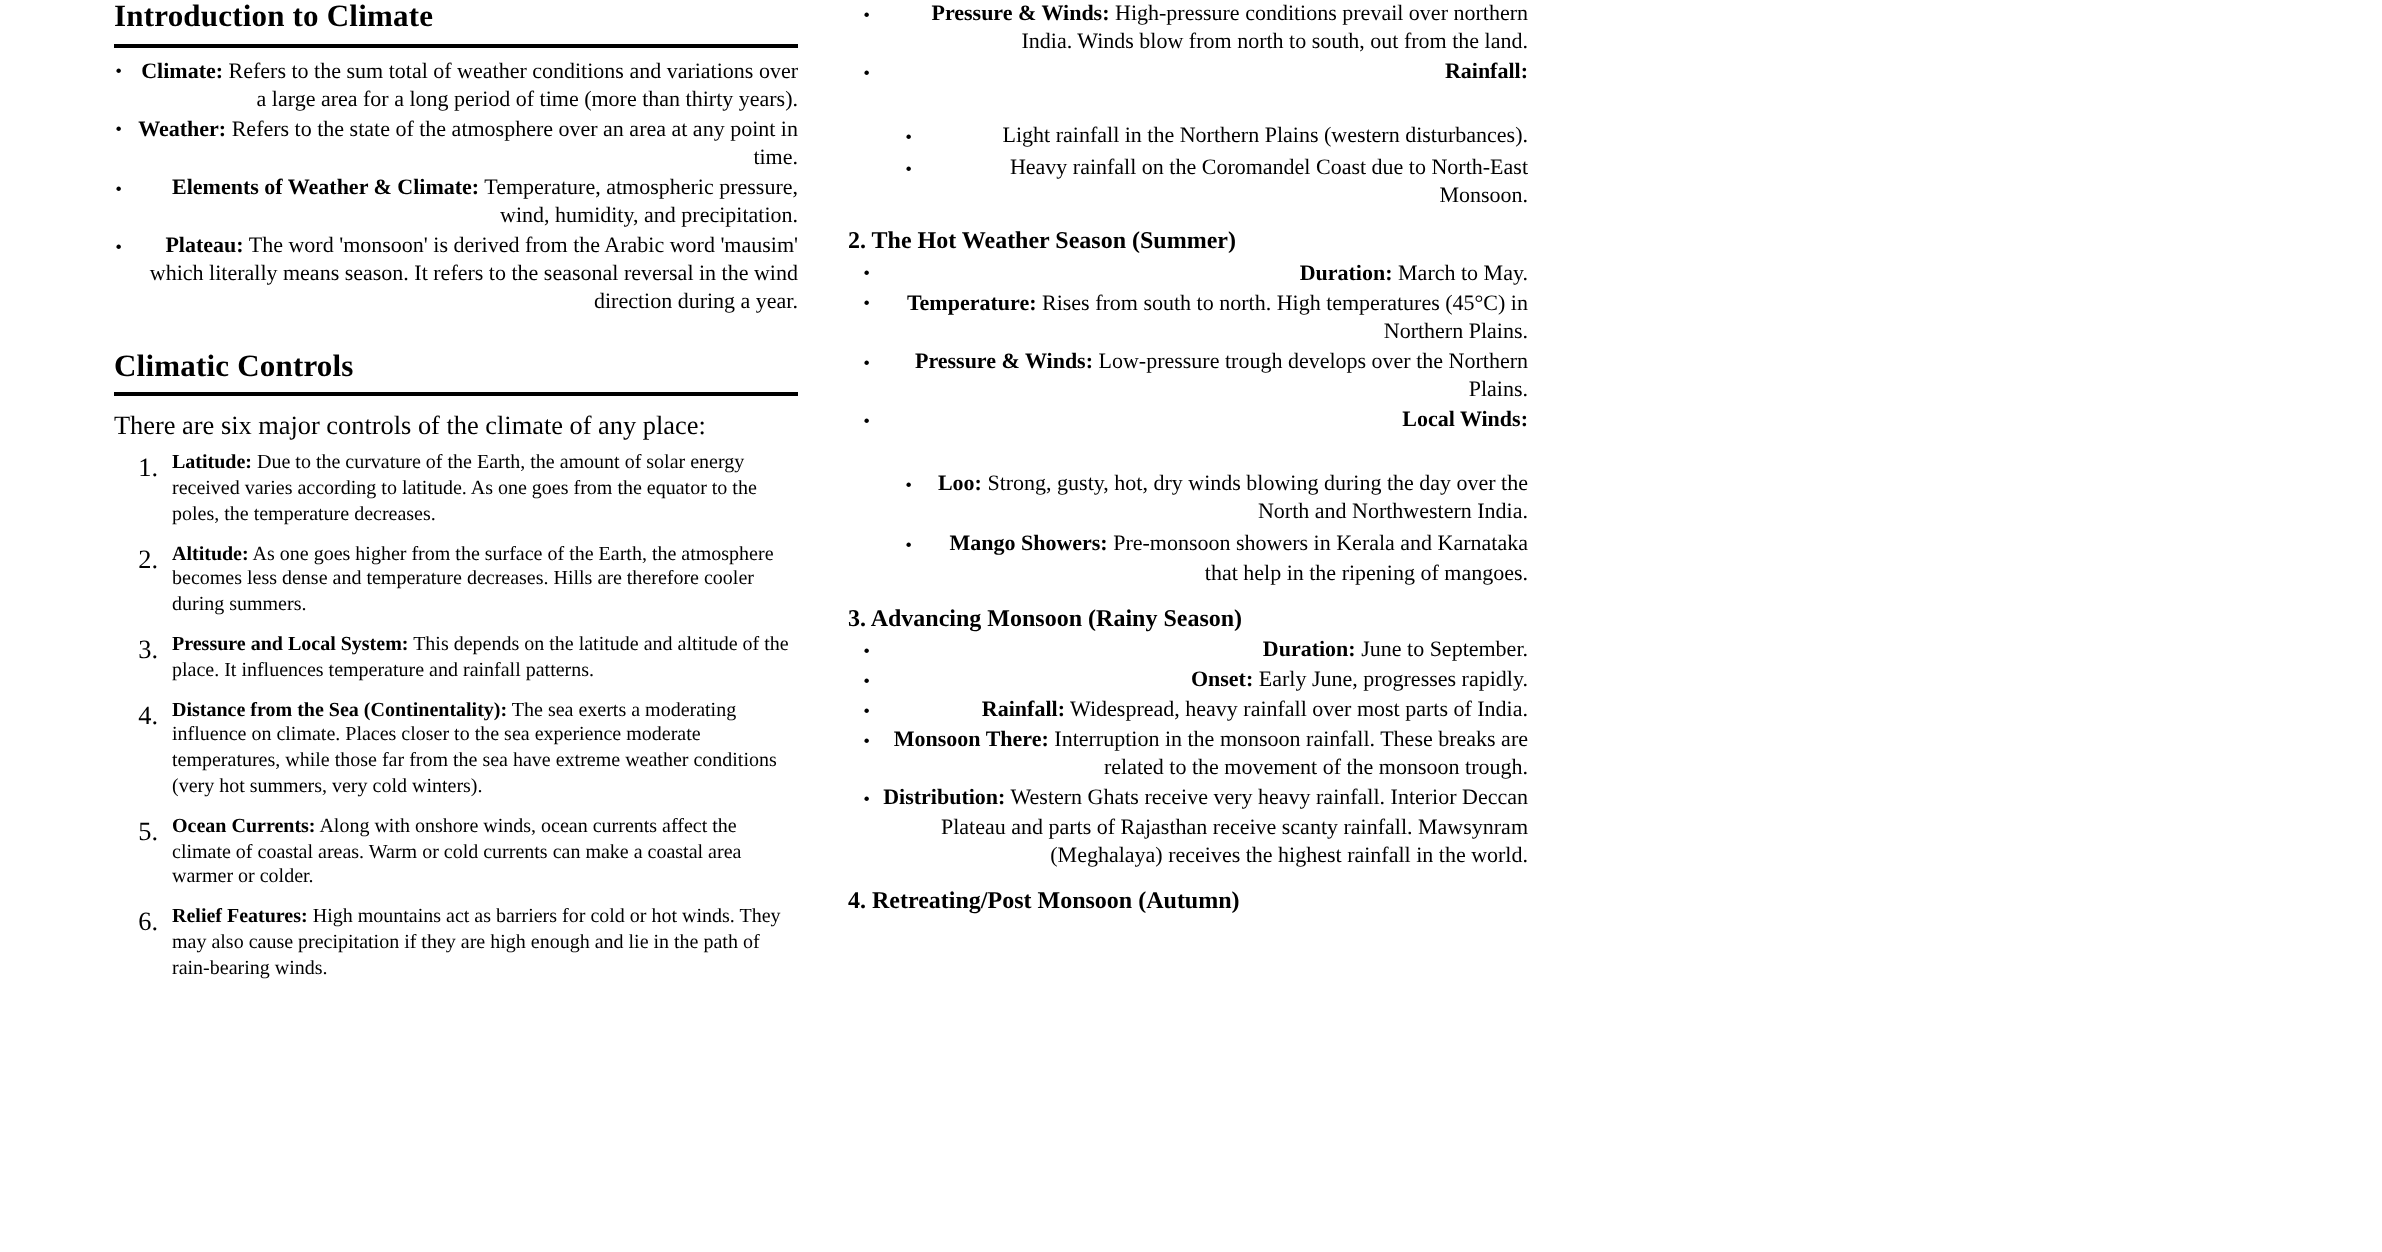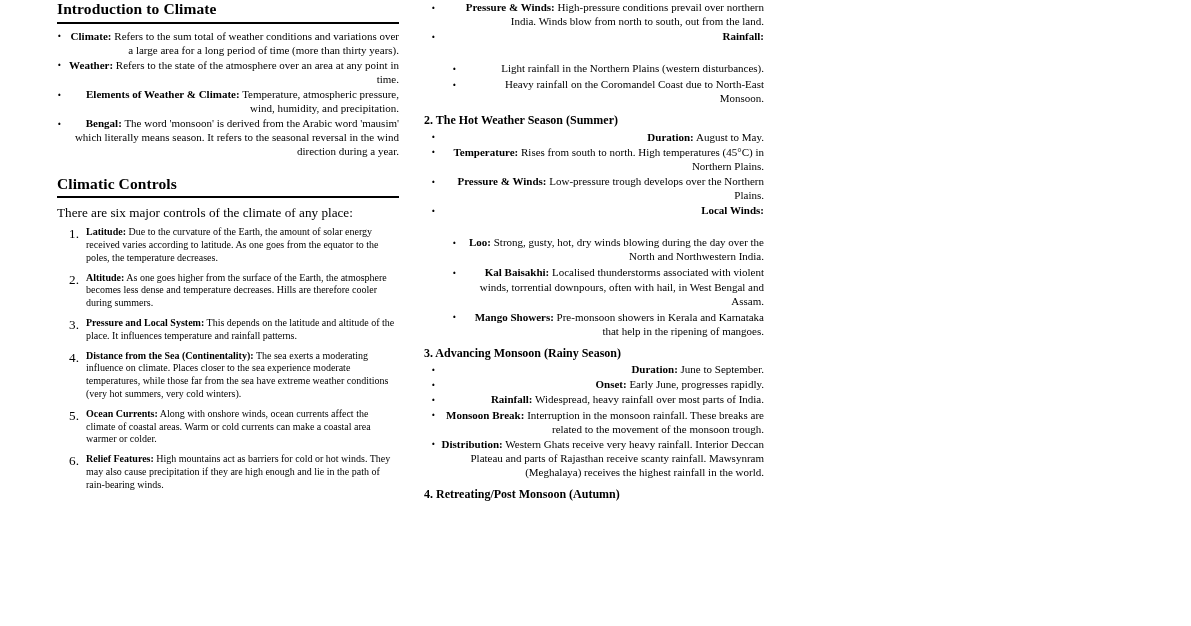--- a/index.html
+++ b/index.html
@@ -155,21 +155,21 @@
         </li>
         <li>
           <b class="term">Weather:</b>
           <span class="txt">Refers to the state of the atmosphere over an area at any point in time.</span>
         </li>
         <li>
           <b class="term">Elements of Weather &amp; Climate:</b>
           <span class="txt">Temperature, atmospheric pressure, wind, humidity, and precipitation.</span>
         </li>
         <li>
-          <b class="term">Bengal:</b>
+          <b class="term">Plateau:</b>
           <span class="txt">The word 'monsoon' is derived from the Arabic word 'mausim' which literally means season. It refers to the seasonal reversal in the wind direction during a year.</span>
         </li>
       </ul>
 
       <h2 class="doc-h2" style="margin-top:16px;">Climatic Controls</h2>
       <p class="lead">There are six major controls of the climate of any place:</p>
       <ol class="nums">
         <li>
           <b class="term">Latitude:</b>
           <span class="txt">Due to the curvature of the Earth, the amount of solar energy received varies according to latitude. As one goes from the equator to the poles, the temperature decreases.</span>
@@ -214,42 +214,38 @@
               <span class="txt">Heavy rainfall on the Coromandel Coast due to North-East Monsoon.</span>
             </li>
           </ul>
         </li>
       </ul>
 
       <h3 class="sec-h3">2. The Hot Weather Season (Summer)</h3>
       <ul class="dots sec-body">
         <li>
           <b class="term">Duration:</b>
-          <span class="txt">August to May.</span>
+          <span class="txt">March to May.</span>
         </li>
         <li>
           <b class="term">Temperature:</b>
           <span class="txt">Rises from south to north. High temperatures (45°C) in Northern Plains.</span>
         </li>
         <li>
           <b class="term">Pressure &amp; Winds:</b>
           <span class="txt">Low-pressure trough develops over the Northern Plains.</span>
         </li>
         <li>
           <b class="term">Local Winds:</b>
           <ul class="dots">
             <li>
               <b class="term">Loo:</b>
               <span class="txt">Strong, gusty, hot, dry winds blowing during the day over the North and Northwestern India.</span>
             </li>
             <li>
-              <b class="term">Kal Baisakhi:</b>
-              <span class="txt">Localised thunderstorms associated with violent winds, torrential downpours, often with hail, in West Bengal and Assam.</span>
-            </li>
-            <li>
               <b class="term">Mango Showers:</b>
               <span class="txt">Pre-monsoon showers in Kerala and Karnataka that help in the ripening of mangoes.</span>
             </li>
           </ul>
         </li>
       </ul>
 
       <h3 class="sec-h3">3. Advancing Monsoon (Rainy Season)</h3>
       <ul class="dots sec-body">
         <li>
@@ -258,21 +254,21 @@
         </li>
         <li>
           <b class="term">Onset:</b>
           <span class="txt">Early June, progresses rapidly.</span>
         </li>
         <li>
           <b class="term">Rainfall:</b>
           <span class="txt">Widespread, heavy rainfall over most parts of India.</span>
         </li>
         <li>
-          <b class="term">Monsoon Break:</b>
+          <b class="term">Monsoon There:</b>
           <span class="txt">Interruption in the monsoon rainfall. These breaks are related to the movement of the monsoon trough.</span>
         </li>
         <li>
           <b class="term">Distribution:</b>
           <span class="txt">Western Ghats receive very heavy rainfall. Interior Deccan Plateau and parts of Rajasthan receive scanty rainfall. Mawsynram (Meghalaya) receives the highest rainfall in the world.</span>
         </li>
       </ul>
 
       <h3 class="sec-h3">4. Retreating/Post Monsoon (Autumn)</h3>
 

